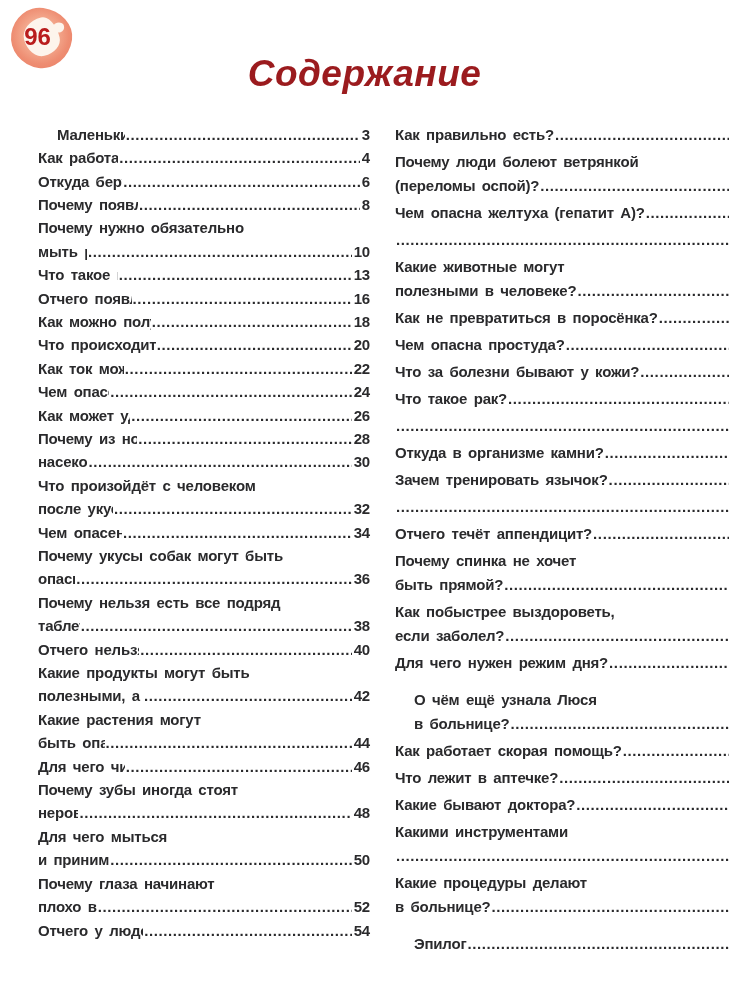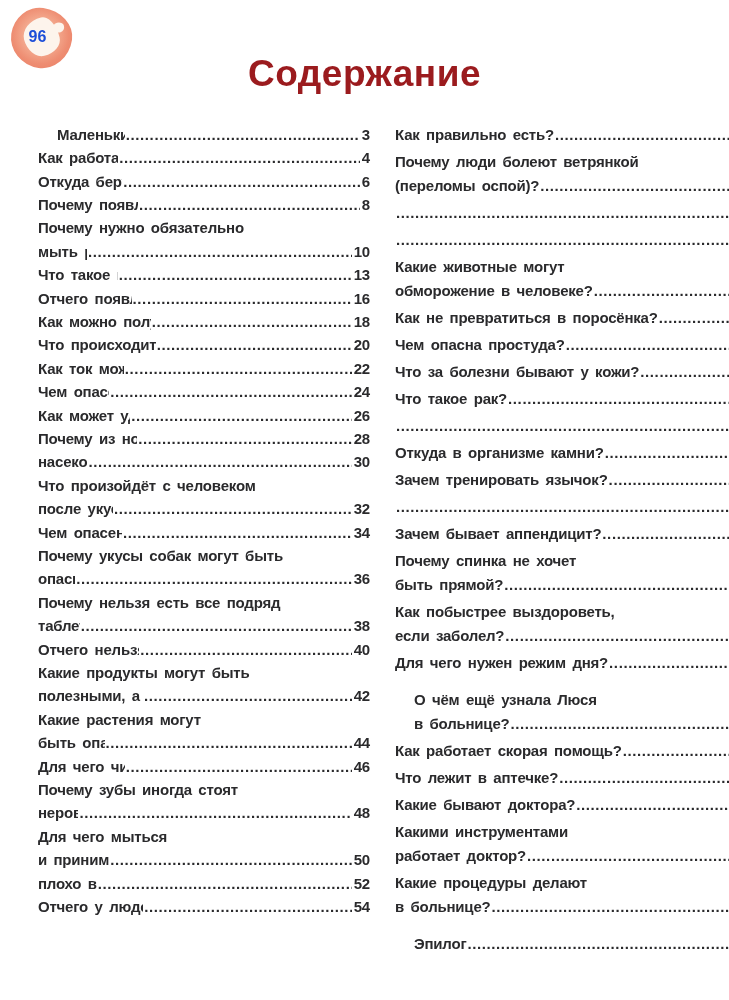--- a/index.html
+++ b/index.html
@@ -32,33 +32,34 @@
   .badge .splat::after {
     content: "";
     position: absolute; right: -7px; top: 9px; width: 12px; height: 10px;
     background: #fdf4ec;
     border-radius: 50% 50% 40% 60% / 55% 45% 55% 45%;
   }
   .badge .num {
     position: absolute; inset: 0;
     display: flex; align-items: center; justify-content: center;
     padding-right: 8px; padding-bottom: 3px;
-    font-size: 16px; font-weight: 700; color: #1d4ed8;
+    font-size: 24px; font-weight: 700; color: #b91c1c;
     z-index: 2;
   }
 
   
   .title {
     margin-top: 54px;
     text-align: center;
     font-size: 37px;
     line-height: 1.1;
     font-weight: 700;
     color: var(--title-color, #9b1b1e);
     letter-spacing: 0.5px;
+    font-style: italic;
   }
 
   
   .toc {
     display: flex;
     margin-top: 28px;
     padding-left: 38px;
     padding-right: 17px;
   }
   .col { font-size: 15px; font-weight: 700; letter-spacing: -0.2px; word-spacing: 2.5px; }
@@ -271,20 +272,21 @@
         </div>
         <div class="entry">
           <div class="line">Для чего мыться</div>
           <div class="line last">
             <span class="txt">и принимать душ?</span>
             <span class="dots"></span>
             <span class="pg">50</span>
           </div>
         </div>
         <div class="entry">
+          <div class="line">Почему глаза начинают</div>
           <div class="line last">
             <span class="txt">плохо видеть?</span>
             <span class="dots"></span>
             <span class="pg">52</span>
           </div>
         </div>
         <div class="entry">
           <div class="line last">
             <span class="txt">Отчего у людей портится слух?</span>
             <span class="dots"></span>
@@ -301,32 +303,33 @@
         </div>
         <div class="entry">
           <div class="line">Почему люди болеют ветрянкой</div>
           <div class="line last">
             <span class="txt">(переломы оспой)?</span>
             <span class="dots"></span>
           </div>
         </div>
         <div class="entry">
           <div class="line last">
+            <span class="txt">Чем опасна желтуха (гепатит А)?</span>
             <span class="dots"></span>
           </div>
         </div>
         <div class="entry">
           <div class="line last">
             <span class="dots"></span>
           </div>
         </div>
         <div class="entry">
           <div class="line">Какие животные могут</div>
           <div class="line last">
-            <span class="txt">обморожение в человеке?</span>
+            <span class="txt">полезными в человеке?</span>
             <span class="dots"></span>
           </div>
         </div>
         <div class="entry">
           <div class="line last">
             <span class="txt">Как не превратиться в поросёнка?</span>
             <span class="dots"></span>
           </div>
         </div>
         <div class="entry">
@@ -364,21 +367,21 @@
             <span class="dots"></span>
           </div>
         </div>
         <div class="entry">
           <div class="line last">
             <span class="dots"></span>
           </div>
         </div>
         <div class="entry">
           <div class="line last">
-            <span class="txt">Зачем бывает аппендицит?</span>
+            <span class="txt">Отчего течёт аппендицит?</span>
             <span class="dots"></span>
           </div>
         </div>
         <div class="entry">
           <div class="line">Почему спинка не хочет</div>
           <div class="line last">
             <span class="txt">быть прямой?</span>
             <span class="dots"></span>
           </div>
         </div>
@@ -416,21 +419,20 @@
         </div>
         <div class="entry">
           <div class="line last">
             <span class="txt">Какие бывают доктора?</span>
             <span class="dots"></span>
           </div>
         </div>
         <div class="entry">
           <div class="line">Какими инструментами</div>
           <div class="line last">
-            <span class="txt">работает доктор?</span>
             <span class="dots"></span>
           </div>
         </div>
         <div class="entry">
           <div class="line">Какие процедуры делают</div>
           <div class="line last">
             <span class="txt">в больнице?</span>
             <span class="dots"></span>
           </div>
         </div>

